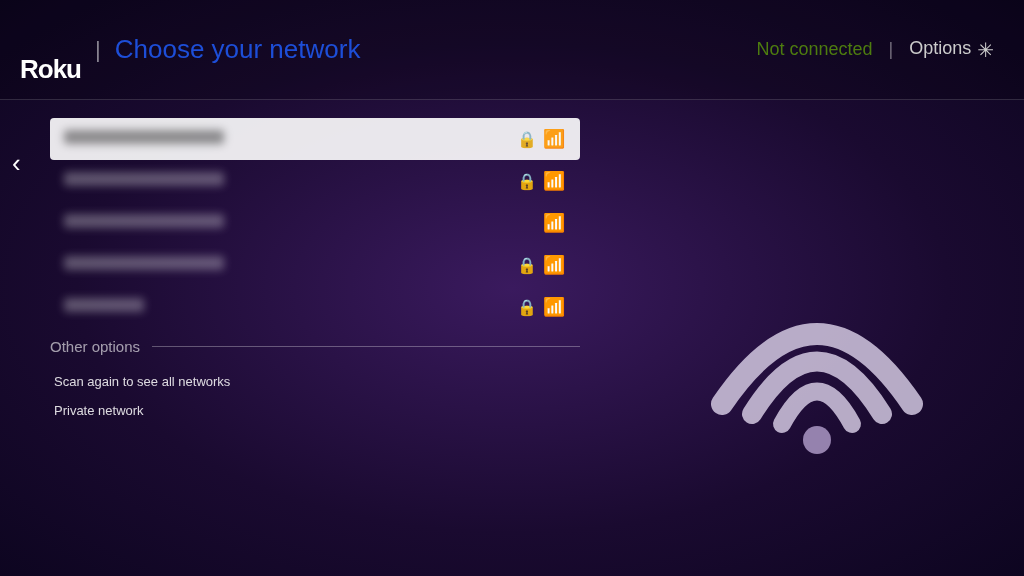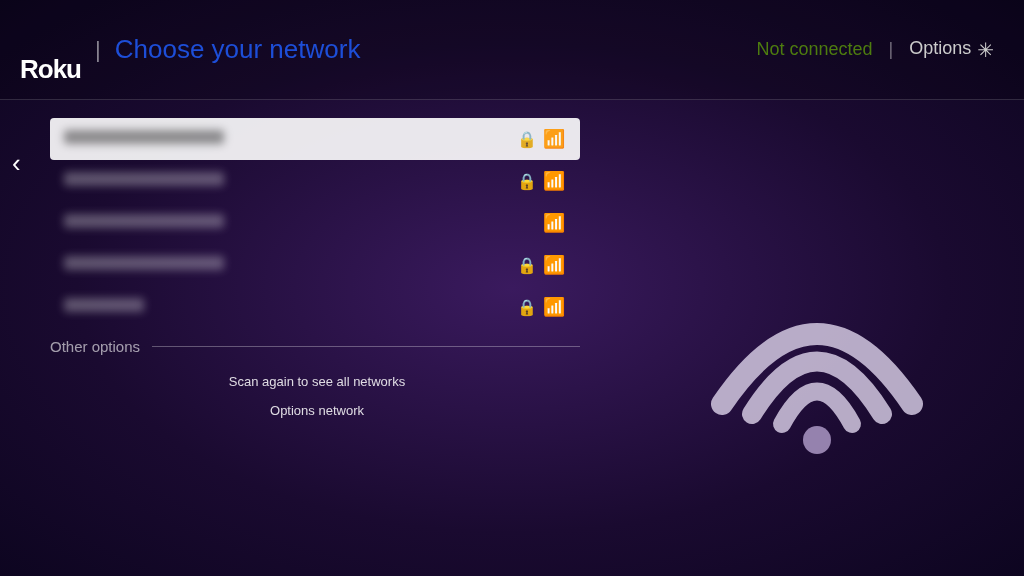--- a/index.html
+++ b/index.html
@@ -173,21 +173,20 @@
     }
 
     .wifi-icon.white {
       color: #555;
     }
 
     
     .other-options-section {
       margin-left: 30px;
       margin-top: 10px;
-      text-align: center;
     }
 
     .other-options-header {
       display: flex;
       align-items: center;
       gap: 12px;
       margin-bottom: 12px;
     }
 
     .other-options-label {
@@ -301,21 +300,21 @@
       </div>
 
     </div>
 
     <div class="other-options-section">
       <div class="other-options-header">
         <span class="other-options-label">Other options</span>
         <div class="other-options-line"></div>
       </div>
       <div class="other-option-item">Scan again to see all networks</div>
-      <div class="other-option-item">Options network</div>
+      <div class="other-option-item">Private network</div>
     </div>
 
   </div>
 
   <div class="right-panel">
     <div class="wifi-graphic">
       
       <svg width="230" height="210" viewBox="0 0 230 210">
 
         <path d="M 20 160 Q 115 20 210 160" fill="none" stroke="rgba(210,200,225,0.85)" stroke-width="22" stroke-linecap="round"></path>

